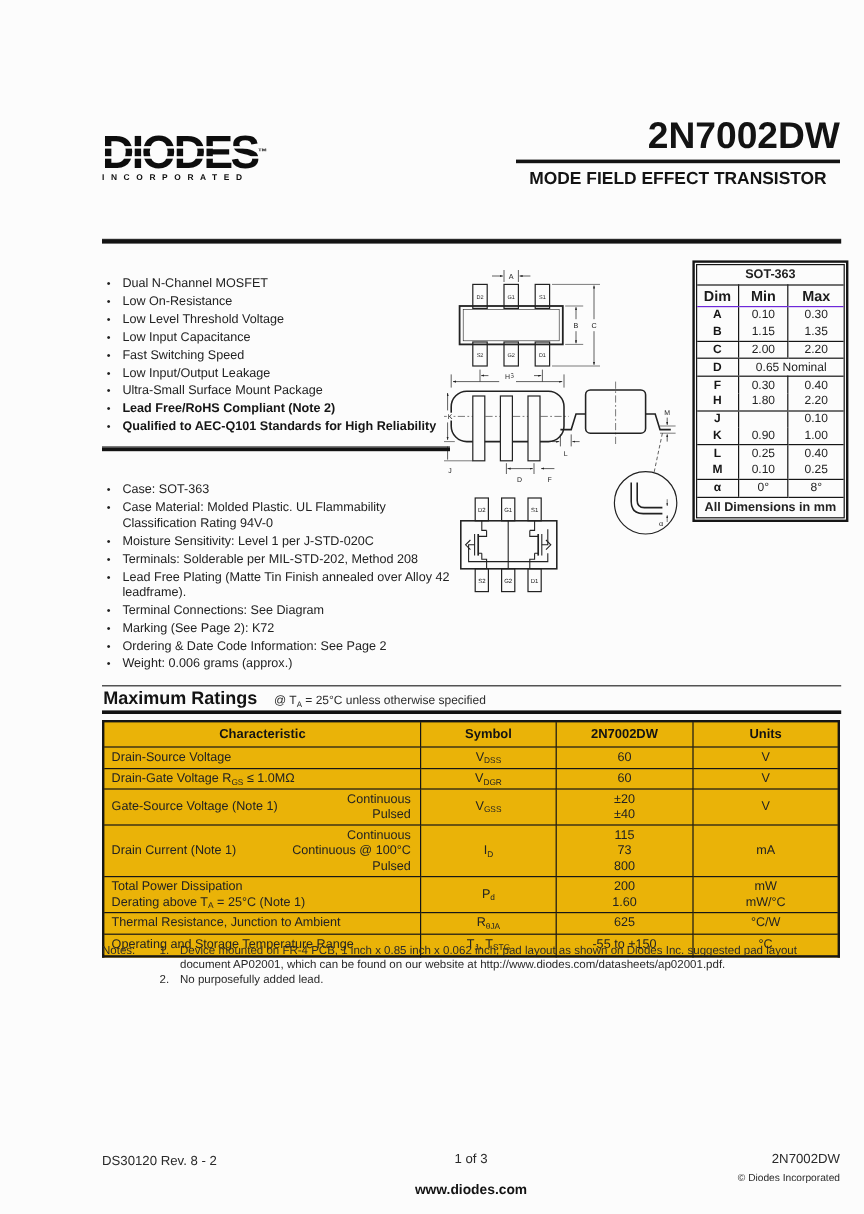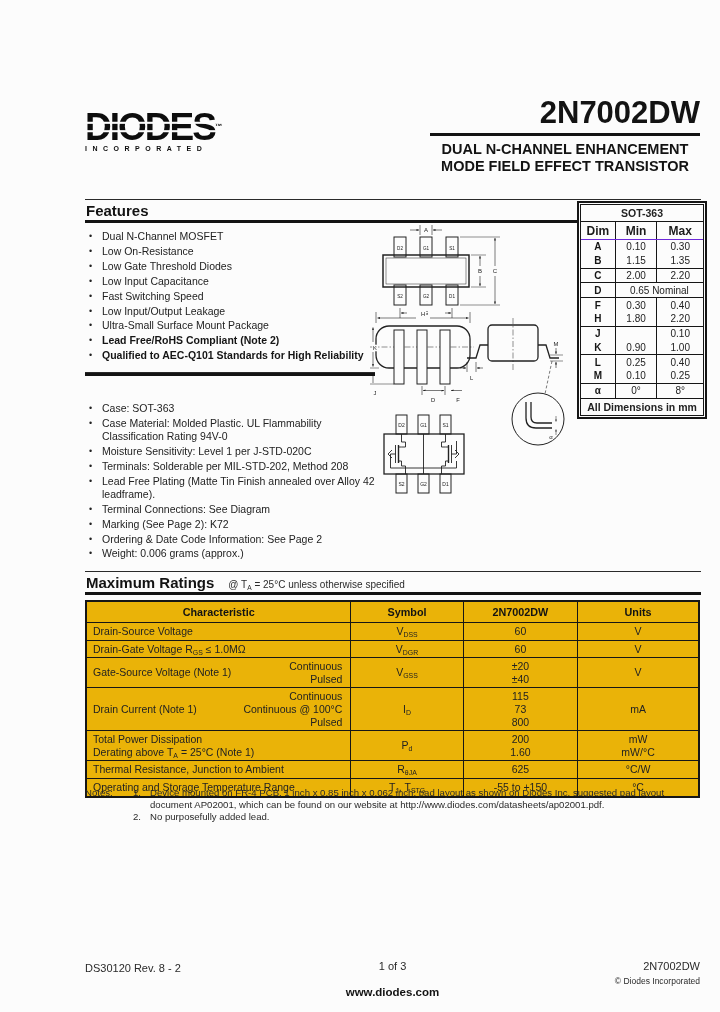--- a/index.html
+++ b/index.html
@@ -30,21 +30,21 @@
   .sect .scond{font-weight:400;font-size:10px;margin-left:14px;color:#2b2b2b;}
 
   
   .blist .bitem{display:flex;font-size:10.5px;line-height:14.9px;color:#222;}
   .blist .bullet{width:13px;flex:none;padding-left:4px;font-size:9px;}
   .blist .btext{flex:1;}
   .blist .bold{font-weight:700;color:#151515;}
   .mlist .bitem{line-height:13.6px;margin-bottom:1.2px;}
 
   
-  .dimtbl-wrap{left:577px;top:201px;width:124px;border:2px solid #161616;background:#fcfcfc;padding:1px;}
+  .dimtbl-wrap{left:577px;top:217px;width:124px;border:2px solid #161616;background:#fcfcfc;padding:1px;}
   .dimtbl-inner{border:1px solid #161616;}
   table.dimtbl{border-collapse:collapse;width:100%;font-size:10px;}
   .dimtbl .ttl{font-weight:700;text-align:center;font-size:10.5px;border-bottom:1px solid #161616;padding:2px 0;}
   .dimtbl th{font-weight:700;border-bottom:1px solid #6d28d9;padding:1.5px 0;font-size:12px;}
   .dimtbl td,.dimtbl th{text-align:center;}
   .dimtbl td{padding:1.4px 0;color:#222;}
   .dimtbl td.c2,.dimtbl th.c2,.dimtbl td.c3,.dimtbl th.c3{border-left:1px solid #161616;}
   .dimtbl tr.sep td{border-bottom:1px solid #161616;}
   .dimtbl td.dim{font-weight:700;color:#151515;}
   .dimtbl .ftr{font-weight:700;text-align:center;border-top:1px solid #161616;padding:2px 0;font-size:10.5px;}
@@ -86,41 +86,39 @@
     <span class="stripe" style="top:12px"></span>
     <span class="stripe" style="top:20px"></span>
   </div>
   <div class="logo-sub">INCORPORATED</div>
 </div>
 
 <div class="abs titleblock">
   <div class="part-title">2N7002DW</div>
   <div class="title-rule"></div>
   <div class="subtitle">
-    <div>DUAL N-CHANNEL ENHANCEMENT</div>
     <div>MODE FIELD EFFECT TRANSISTOR</div>
   </div>
 </div>
 
 <div class="abs sect" style="left:85px;top:199px;width:616px;">
-  <div class="shead">Features</div>
   <div class="srule"></div>
 </div>
 <div class="abs blist" style="left:85px;top:229px;width:290px;" id="features-list">
     <div class="bitem">
       <span class="bullet">•</span>
       <span class="btext">Dual N-Channel MOSFET</span>
     </div>
     <div class="bitem">
       <span class="bullet">•</span>
       <span class="btext">Low On-Resistance</span>
     </div>
     <div class="bitem">
       <span class="bullet">•</span>
-      <span class="btext">Low Gate Threshold Diodes</span>
+      <span class="btext">Low Level Threshold Voltage</span>
     </div>
     <div class="bitem">
       <span class="bullet">•</span>
       <span class="btext">Low Input Capacitance</span>
     </div>
     <div class="bitem">
       <span class="bullet">•</span>
       <span class="btext">Fast Switching Speed</span>
     </div>
     <div class="bitem">

